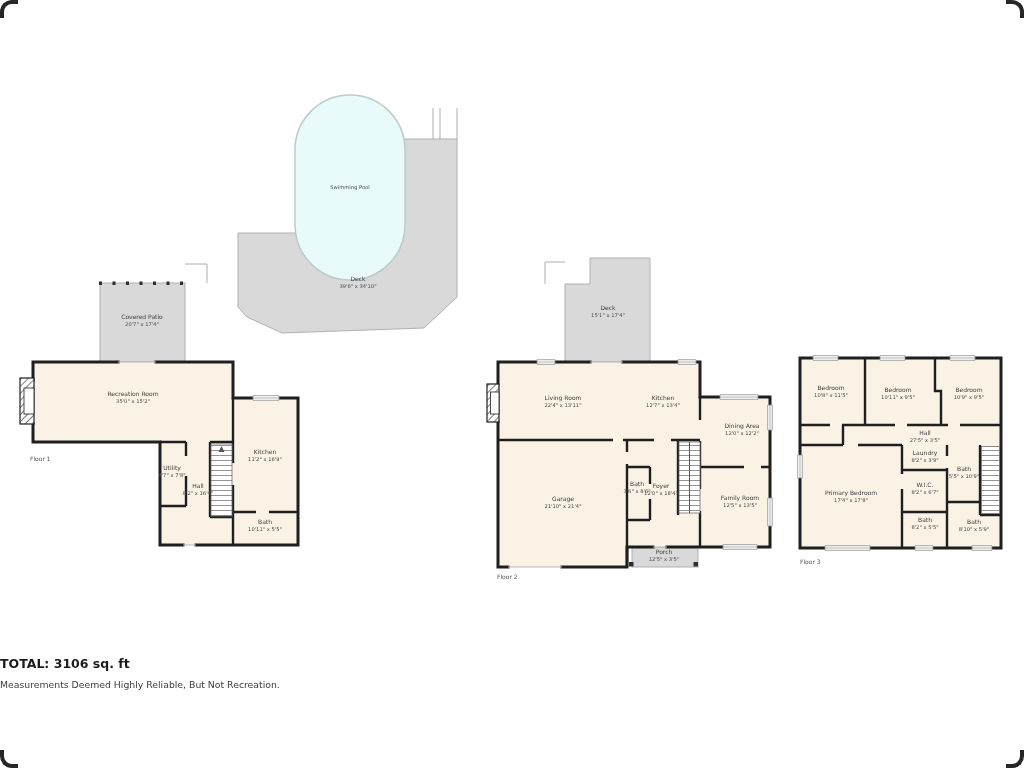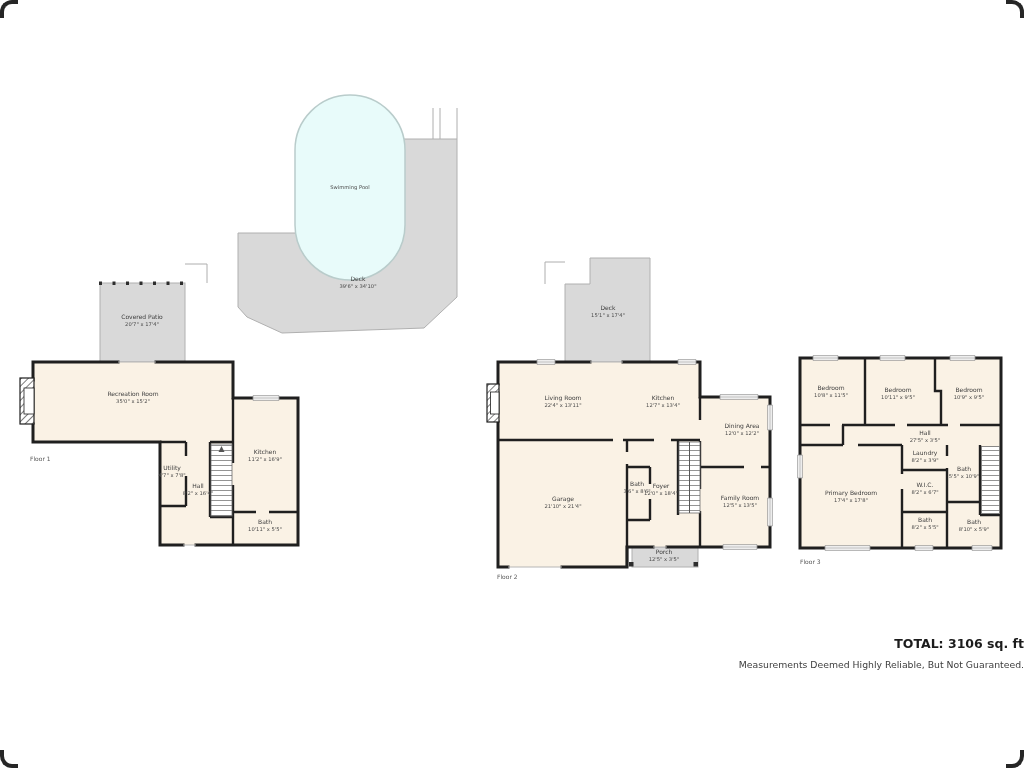--- a/index.html
+++ b/index.html
@@ -16,21 +16,21 @@
   .room{fill:#faf2e5}
   .pool{fill:#e8fbfa;stroke:#b9cccb;stroke-width:1.5}
   .stairs{fill:url(#treads);stroke:#6b6b6b;stroke-width:.8}
   .fp{fill:url(#hatch);stroke:#1f1f1f;stroke-width:1.2}
   .fpi{fill:#fff;stroke:#1f1f1f;stroke-width:.8}
   .posts{fill:#2e2e2e}
   text{font-family:"DejaVu Sans",sans-serif}
   .rn{font-size:6px;fill:#3d3d3d;text-anchor:middle}
   .rd{font-size:5.2px;fill:#4a4a4a;text-anchor:middle}
   .fl{font-size:6px;fill:#5a5a5a}
-  .summary{position:absolute;left:0;top:636px;width:100%;text-align:right;color:#1c1c1c}
+  .summary{position:absolute;left:0;top:656px;width:100%;text-align:left;color:#1c1c1c}
   .summary .total{font-size:12.5px;font-weight:bold}
   .summary .line{font-size:11.3px;line-height:13.4px}
   .summary .disclaimer{font-size:9.3px;color:#3d3d3d;margin-top:8px}
   .corner{position:absolute;width:14px;height:14px;border:4px solid #262626}
   .c-tl{left:0;top:0;border-right:none;border-bottom:none;border-top-left-radius:12px}
   .c-tr{right:0;top:0;border-left:none;border-bottom:none;border-top-right-radius:12px}
   .c-bl{left:0;bottom:0;border-right:none;border-top:none;border-bottom-left-radius:12px}
   .c-br{right:0;bottom:0;border-left:none;border-top:none;border-bottom-right-radius:12px}
 </style>
 </head>
@@ -153,21 +153,21 @@
     <text class="rd" x="851" y="502">17'4" x 17'8"</text>
     <text class="rn" x="925" y="522">Bath</text>
     <text class="rd" x="925" y="529">8'2" x 5'5"</text>
     <text class="rn" x="974" y="524">Bath</text>
     <text class="rd" x="974" y="531">8'10" x 5'9"</text>
   </g>
 </svg>
 
 <div class="summary">
   <div class="total">TOTAL: 3106 sq. ft</div>
-  <div class="disclaimer">Measurements Deemed Highly Reliable, But Not Guaranteed.</div>
+  <div class="disclaimer">Measurements Deemed Highly Reliable, But Not Recreation.</div>
 </div>
 
 <div class="corner c-tl"></div>
 <div class="corner c-tr"></div>
 <div class="corner c-bl"></div>
 <div class="corner c-br"></div>
 
 </div>
 
 </body></html>

